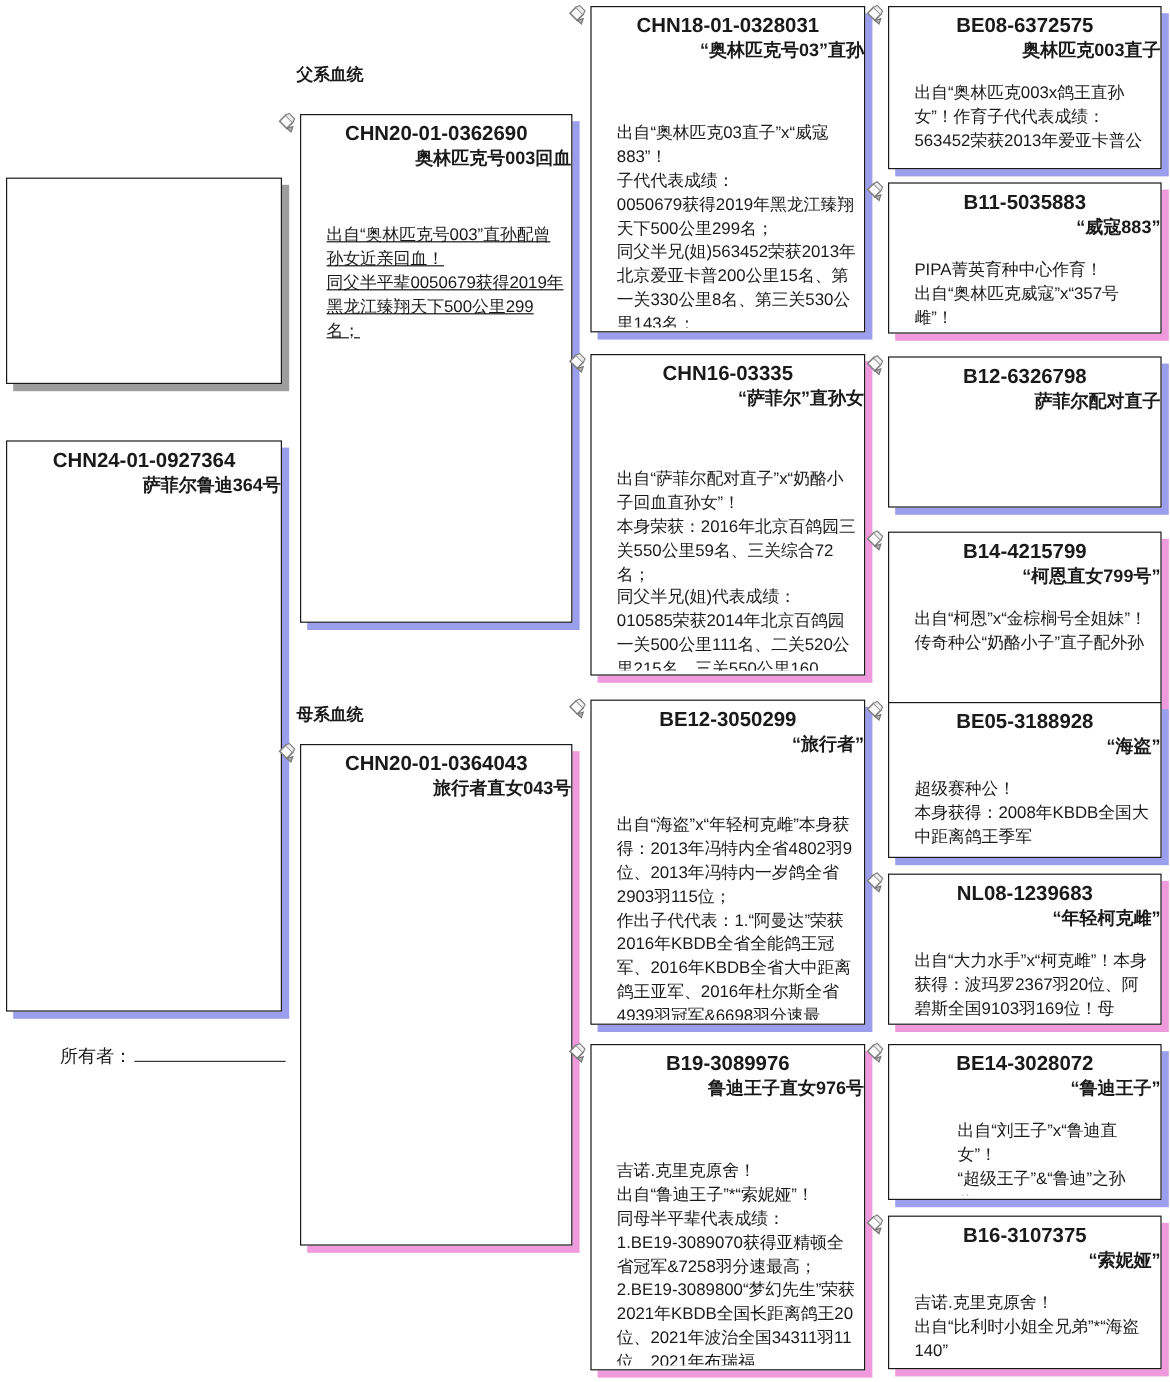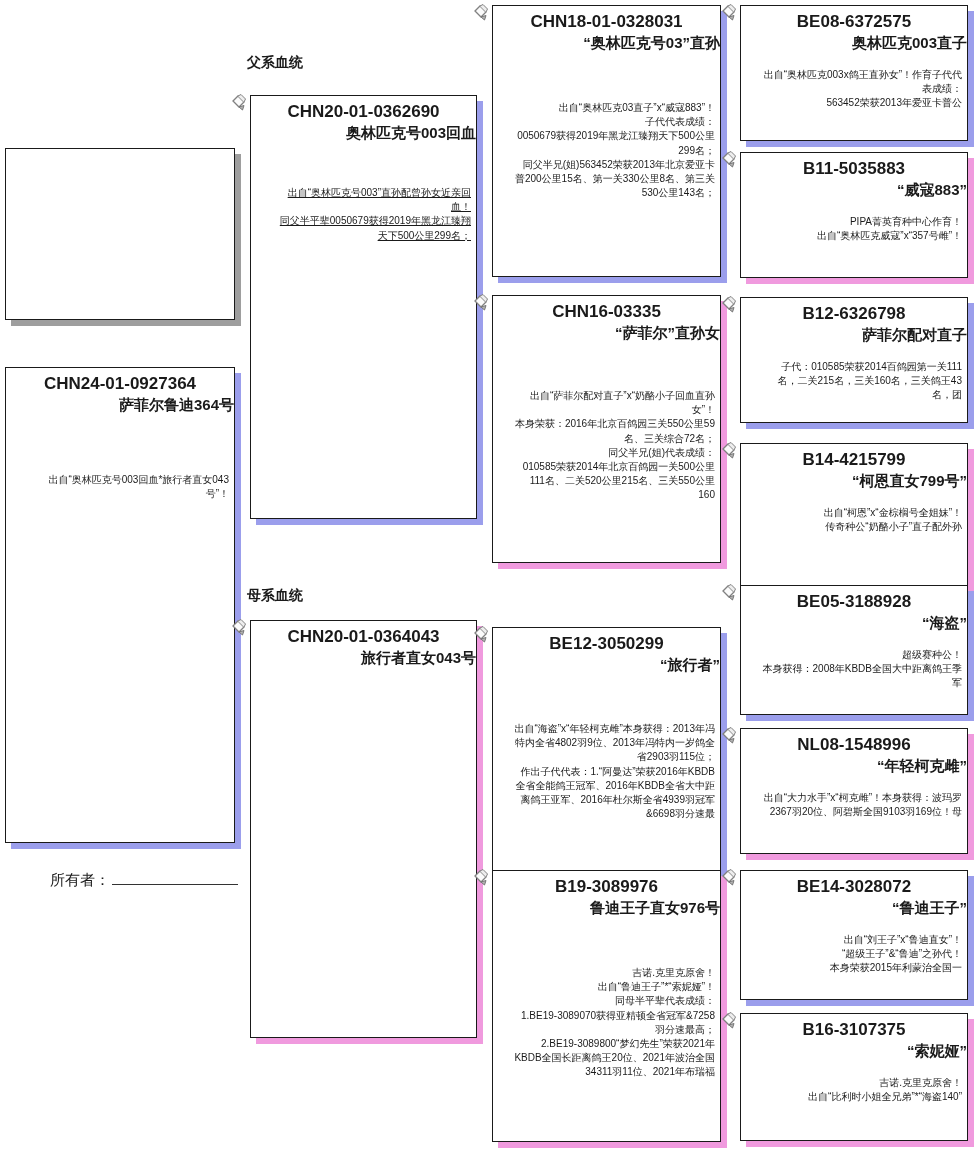--- a/index.html
+++ b/index.html
@@ -17,21 +17,21 @@
   .pbox.neutral{box-shadow:6px 6px 0 0 #9e9e9e;}
   .ring{
     font-size:17px;font-weight:bold;text-align:center;line-height:1.15;
     letter-spacing:0px;white-space:nowrap;
   }
   .pname{
     font-size:15px;font-weight:bold;text-align:right;line-height:1.25;margin-top:2px;
   }
   .pbody{
     position:absolute;left:21px;right:5px;bottom:3px;overflow:hidden;
-    font-size:10px;line-height:1.42;white-space:pre-line;text-align:right;
+    font-size:14px;line-height:1.42;white-space:pre-line;text-align:left;
   }
   .bucket{
     position:absolute;left:-21px;top:-3px;width:19px;height:19px;
   }
   .section-label{
     position:absolute;font-size:14px;font-weight:bold;
   }
   .owner{
     position:absolute;font-size:15px;
   }
@@ -46,21 +46,20 @@
 <div class="canvas">
 
   <div class="section-label" style="left:247px;top:54px;">父系血统</div>
   <div class="section-label" style="left:247px;top:587px;">母系血统</div>
 
   <div class="pbox neutral" style="left:5px;top:148px;width:230px;height:172px;"></div>
 
   <div class="pbox male" style="left:5px;top:367px;width:230px;height:476px;">
     <div class="ring">CHN24-01-0927364</div>
     <div class="pname">萨菲尔鲁迪364号</div>
-    <div class="pbody" style="top:105px;">出自“奥林匹克号003回血*旅行者直女043号”！</div>
   </div>
 
   <div class="owner" style="left:50px;top:870px;"><span>所有者：</span><span class="owner-line"></span></div>
 
   <div class="pbox male" style="left:250px;top:95px;width:227px;height:424px;">
     <span class="bucket"><svg width="19" height="19" viewBox="0 0 19 19">
           <path d="M3 8 L8 3 L14 9 L9 14 Z" fill="#fbfbfb" stroke="#818181" stroke-width="1.3"></path>
           <path d="M8 3 L11 1.5 L15.5 6 L14 9" fill="#eeeeee" stroke="#818181" stroke-width="1"></path>
           <path d="M9 14 L12.5 17 L14 12.5 Z" fill="#b5b5b5" stroke="#767676" stroke-width="1"></path>
         </svg></span>
@@ -101,21 +100,21 @@
           <path d="M9 14 L12.5 17 L14 12.5 Z" fill="#b5b5b5" stroke="#767676" stroke-width="1"></path>
         </svg></span>
     <div class="ring">CHN16-03335</div>
     <div class="pname">“萨菲尔”直孙女</div>
     <div class="pbody" style="top:93px;">出自“萨菲尔配对直子”x“奶酪小子回血直孙女”！
 本身荣获：2016年北京百鸽园三关550公里59名、三关综合72名；
 同父半兄(姐)代表成绩：
 010585荣获2014年北京百鸽园一关500公里111名、二关520公里215名、三关550公里160</div>
   </div>
 
-  <div class="pbox male" style="left:492px;top:583px;width:229px;height:271px;margin-top:44px;">
+  <div class="pbox male" style="left:492px;top:583px;width:229px;height:271px;">
     <span class="bucket"><svg width="19" height="19" viewBox="0 0 19 19">
           <path d="M3 8 L8 3 L14 9 L9 14 Z" fill="#fbfbfb" stroke="#818181" stroke-width="1.3"></path>
           <path d="M8 3 L11 1.5 L15.5 6 L14 9" fill="#eeeeee" stroke="#818181" stroke-width="1"></path>
           <path d="M9 14 L12.5 17 L14 12.5 Z" fill="#b5b5b5" stroke="#767676" stroke-width="1"></path>
         </svg></span>
     <div class="ring">BE12-3050299</div>
     <div class="pname">“旅行者”</div>
     <div class="pbody" style="top:94px;">出自“海盗”x“年轻柯克雌”本身获得：2013年冯特内全省4802羽9位、2013年冯特内一岁鸽全省2903羽115位；
 作出子代代表：1.“阿曼达”荣获2016年KBDB全省全能鸽王冠军、2016年KBDB全省大中距离鸽王亚军、2016年杜尔斯全省4939羽冠军&amp;6698羽分速最</div>
   </div>
@@ -160,21 +159,20 @@
   </div>
 
   <div class="pbox male" style="left:740px;top:297px;width:228px;height:126px;">
     <span class="bucket"><svg width="19" height="19" viewBox="0 0 19 19">
           <path d="M3 8 L8 3 L14 9 L9 14 Z" fill="#fbfbfb" stroke="#818181" stroke-width="1.3"></path>
           <path d="M8 3 L11 1.5 L15.5 6 L14 9" fill="#eeeeee" stroke="#818181" stroke-width="1"></path>
           <path d="M9 14 L12.5 17 L14 12.5 Z" fill="#b5b5b5" stroke="#767676" stroke-width="1"></path>
         </svg></span>
     <div class="ring">B12-6326798</div>
     <div class="pname">萨菲尔配对直子</div>
-    <div class="pbody" style="top:62px;">子代：010585荣获2014百鸽园第一关111名，二关215名，三关160名，三关鸽王43名，团</div>
   </div>
 
   <div class="pbox female" style="left:740px;top:443px;width:228px;height:150px;">
     <span class="bucket"><svg width="19" height="19" viewBox="0 0 19 19">
           <path d="M3 8 L8 3 L14 9 L9 14 Z" fill="#fbfbfb" stroke="#818181" stroke-width="1.3"></path>
           <path d="M8 3 L11 1.5 L15.5 6 L14 9" fill="#eeeeee" stroke="#818181" stroke-width="1"></path>
           <path d="M9 14 L12.5 17 L14 12.5 Z" fill="#b5b5b5" stroke="#767676" stroke-width="1"></path>
         </svg></span>
     <div class="ring">B14-4215799</div>
     <div class="pname">“柯恩直女799号”</div>
@@ -193,21 +191,21 @@
     <div class="pbody" style="top:62px;">超级赛种公！
 本身获得：2008年KBDB全国大中距离鸽王季军</div>
   </div>
 
   <div class="pbox female" style="left:740px;top:728px;width:228px;height:126px;">
     <span class="bucket"><svg width="19" height="19" viewBox="0 0 19 19">
           <path d="M3 8 L8 3 L14 9 L9 14 Z" fill="#fbfbfb" stroke="#818181" stroke-width="1.3"></path>
           <path d="M8 3 L11 1.5 L15.5 6 L14 9" fill="#eeeeee" stroke="#818181" stroke-width="1"></path>
           <path d="M9 14 L12.5 17 L14 12.5 Z" fill="#b5b5b5" stroke="#767676" stroke-width="1"></path>
         </svg></span>
-    <div class="ring">NL08-1548996</div>
+    <div class="ring">NL08-1239683</div>
     <div class="pname">“年轻柯克雌”</div>
     <div class="pbody" style="top:62px;">出自“大力水手”x“柯克雌”！本身获得：波玛罗2367羽20位、阿碧斯全国9103羽169位！母</div>
   </div>
 
   <div class="pbox male" style="left:740px;top:870px;width:228px;height:130px;">
     <span class="bucket"><svg width="19" height="19" viewBox="0 0 19 19">
           <path d="M3 8 L8 3 L14 9 L9 14 Z" fill="#fbfbfb" stroke="#818181" stroke-width="1.3"></path>
           <path d="M8 3 L11 1.5 L15.5 6 L14 9" fill="#eeeeee" stroke="#818181" stroke-width="1"></path>
           <path d="M9 14 L12.5 17 L14 12.5 Z" fill="#b5b5b5" stroke="#767676" stroke-width="1"></path>
         </svg></span>

